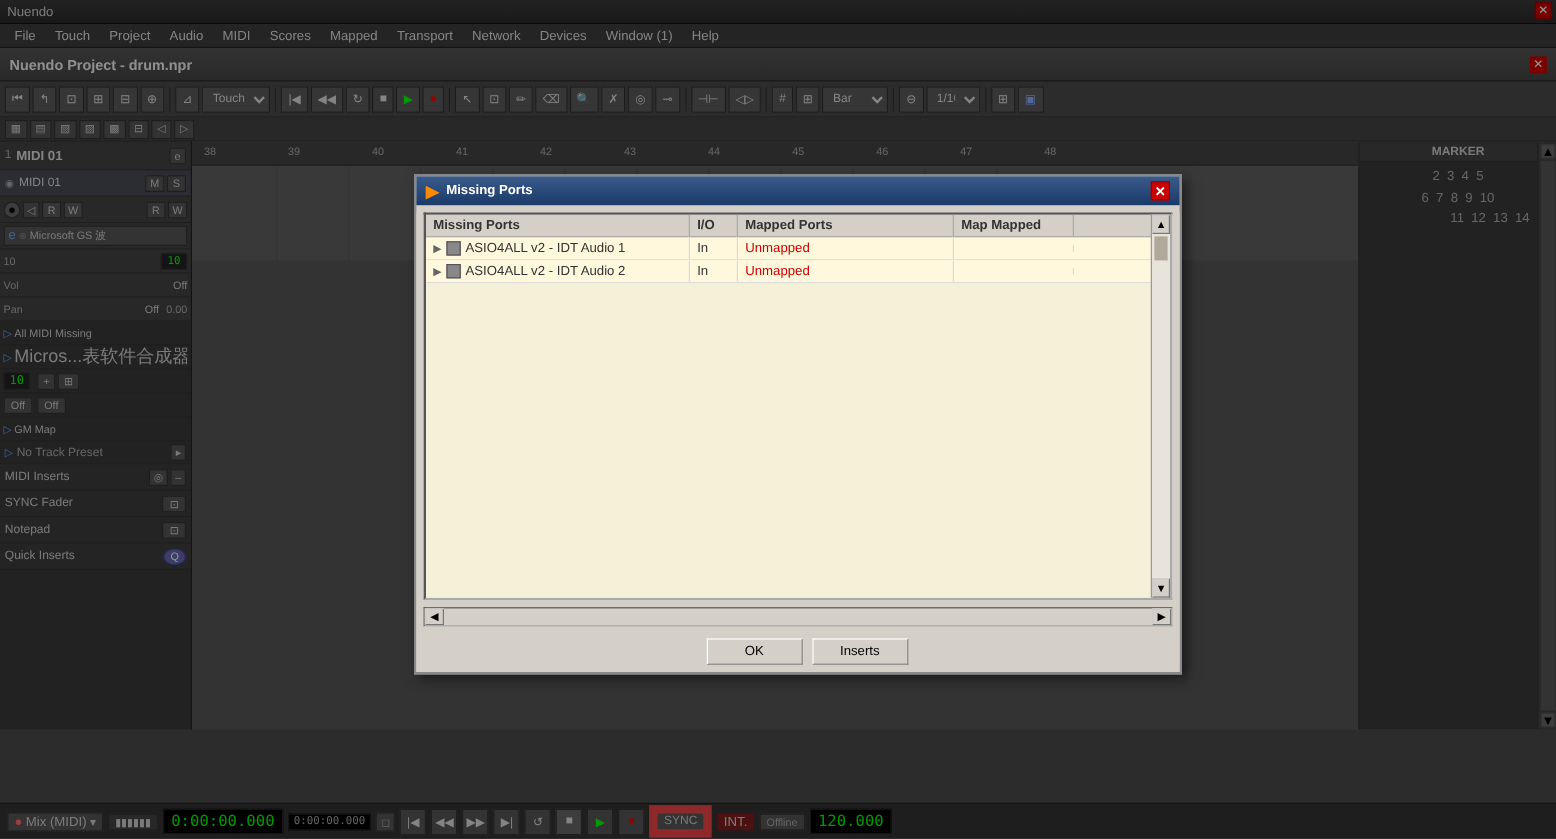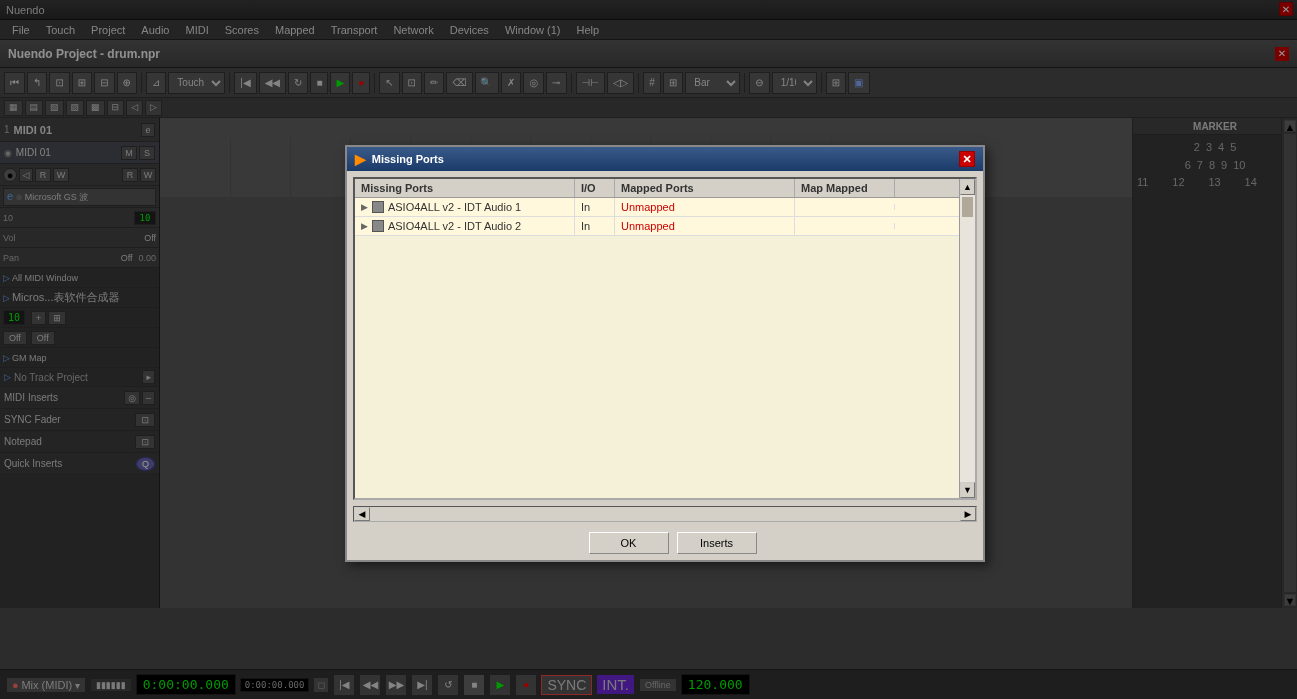--- a/index.html
+++ b/index.html
@@ -405,47 +405,47 @@
 
     <div style="display:flex; align-items:center; background:#444; border-bottom:1px solid #333; height:20px; padding:0 3px; gap:2px;">
       <span style="color:#aaa; font-size:9px;">Pan</span>
       <div style="flex:1;"></div>
       <span style="color:#ccc; font-size:9px;">Off</span>
       <span style="color:#aaa; font-size:9px; margin-left:4px;">0.00</span>
     </div>
 
     <div style="display:flex; align-items:center; background:#3a3a3a; border-bottom:1px solid #333; height:20px; padding:0 3px; gap:2px; cursor:pointer;">
       <span style="color:#6af; font-size:9px;">▷</span>
-      <span style="color:#ccc; font-size:9px;">All MIDI Window</span>
+      <span style="color:#ccc; font-size:9px;">All MIDI Missing</span>
     </div>
 
     <div style="display:flex; align-items:center; background:#3a3a3a; border-bottom:1px solid #333; height:20px; padding:0 3px; gap:2px; cursor:pointer;">
       <span style="color:#6af; font-size:9px;">▷</span>
-      <span style="color:#ccc; font-size:11px; overflow:hidden; white-space:nowrap;">Micros...表软件合成器</span>
+      <span style="color:#ccc; font-size:15px; overflow:hidden; white-space:nowrap;">Micros...表软件合成器</span>
     </div>
 
     <div style="display:flex; align-items:center; background:#3a3a3a; border-bottom:1px solid #333; height:20px; padding:0 3px; gap:2px;">
       <div class="num-display" style="margin-right:4px;">10</div>
       <div style="background:#555; border:1px solid #333; color:#ccc; font-size:9px; padding:1px 4px; cursor:pointer;">+</div>
       <div style="background:#555; border:1px solid #333; color:#ccc; font-size:9px; padding:1px 4px; cursor:pointer;">⊞</div>
     </div>
 
     <div style="display:flex; align-items:center; background:#3a3a3a; border-bottom:1px solid #333; height:20px; padding:0 3px; gap:4px;">
       <div style="background:#555; border:1px solid #333; color:#ccc; font-size:9px; padding:1px 5px; cursor:pointer;">Off</div>
       <div style="background:#555; border:1px solid #333; color:#ccc; font-size:9px; padding:1px 5px; cursor:pointer;">Off</div>
     </div>
 
     <div style="display:flex; align-items:center; background:#3a3a3a; border-bottom:1px solid #333; height:20px; padding:0 3px; gap:2px; cursor:pointer;">
       <span style="color:#6af; font-size:9px;">▷</span>
       <span style="color:#ccc; font-size:9px;">GM Map</span>
     </div>
 
     <div class="preset-bar">
       <span style="color:#6af; font-size:9px; margin-right:3px;">▷</span>
-      <span class="preset-label">No Track Project</span>
+      <span class="preset-label">No Track Preset</span>
       <div style="background:#555; border:1px solid #333; color:#ccc; font-size:9px; padding:1px 3px; cursor:pointer;">▸</div>
     </div>
 
     <div style="display:flex; align-items:center; background:#3d3d3d; border-bottom:1px solid #333; height:22px; padding:0 4px; cursor:pointer;">
       <span style="color:#ccc; font-size:10px;">MIDI Inserts</span>
       <div style="margin-left:auto; background:#555; border:1px solid #333; color:#ccc; font-size:9px; padding:1px 3px;">◎</div>
       <div style="background:#555; border:1px solid #333; color:#ccc; font-size:9px; padding:1px 3px; margin-left:2px;">–</div>
     </div>
 
     <div style="display:flex; align-items:center; background:#3d3d3d; border-bottom:1px solid #333; height:22px; padding:0 4px; cursor:pointer;">
@@ -460,20 +460,35 @@
 
     <div style="display:flex; align-items:center; background:#3d3d3d; border-bottom:1px solid #333; height:22px; padding:0 4px; cursor:pointer;">
       <span style="color:#ccc; font-size:10px;">Quick Inserts</span>
       <div style="margin-left:auto; background:#66a; border:1px solid #44a; color:white; font-size:9px; padding:1px 5px; border-radius:50%;">Q</div>
     </div>
 
   </div>
 
   <div class="track-list" style="flex:1; background:#555; position:relative; overflow:hidden;">
 
+    <div class="ruler" style="position:relative; background:#444; height:20px; border-bottom:1px solid #333;">
+      <div style="position:absolute; left:10px; top:3px; display:flex; gap:60px;">
+        <span style="color:#aaa; font-size:9px;">38</span>
+        <span style="color:#aaa; font-size:9px;">39</span>
+        <span style="color:#aaa; font-size:9px;">40</span>
+        <span style="color:#aaa; font-size:9px;">41</span>
+        <span style="color:#aaa; font-size:9px;">42</span>
+        <span style="color:#aaa; font-size:9px;">43</span>
+        <span style="color:#aaa; font-size:9px;">44</span>
+        <span style="color:#aaa; font-size:9px;">45</span>
+        <span style="color:#aaa; font-size:9px;">46</span>
+        <span style="color:#aaa; font-size:9px;">47</span>
+        <span style="color:#aaa; font-size:9px;">48</span>
+      </div>
+    </div>
 
     <div style="background:#606060; height:80px; border-bottom:1px solid #555; display:flex;">
 
       <div style="position:absolute; top:20px; left:0; right:0; height:80px; overflow:hidden; display:flex;">
         <div style="width:1px; height:100%; background:#555; margin-left:70px;"></div>
         <div style="width:1px; height:100%; background:#555; margin-left:59px;"></div>
         <div style="width:1px; height:100%; background:#555; margin-left:59px;"></div>
         <div style="width:1px; height:100%; background:#555; margin-left:59px;"></div>
         <div style="width:1px; height:100%; background:#555; margin-left:59px;"></div>
         <div style="width:1px; height:100%; background:#555; margin-left:59px;"></div>
@@ -498,21 +513,21 @@
           <span>4</span>
           <span>5</span>
         </div>
         <div style="display:flex; gap:6px; justify-content:center;">
           <span>6</span>
           <span>7</span>
           <span>8</span>
           <span>9</span>
           <span>10</span>
         </div>
-        <div style="display:flex; gap:6px; justify-content:space-between;">
+        <div style="display:flex; gap:6px; justify-content:flex-end;">
           <span>11</span>
           <span>12</span>
           <span>13</span>
           <span>14</span>
           <span>15</span>
         </div>
       </div>
 
       <div style="position:absolute; right:0; top:0; bottom:0; width:16px; background:#444; border-left:1px solid #333; display:flex; flex-direction:column; align-items:center; gap:2px; padding:2px;">
         <div style="background:#666; border:1px solid #555; width:12px; height:12px; cursor:pointer;">▲</div>
@@ -535,22 +550,22 @@
   </div>
   <div style="background:#555; border:1px solid #333; color:#aaa; font-size:9px; padding:1px 3px; cursor:pointer; width:16px; height:16px; display:flex; align-items:center; justify-content:center;">◻</div>
   <div class="transport-btn">|◀</div>
   <div class="transport-btn">◀◀</div>
   <div class="transport-btn">▶▶</div>
   <div class="transport-btn">▶|</div>
   <div class="transport-btn">↺</div>
   <div class="transport-btn" style="background:#666;">■</div>
   <div class="transport-btn" style="background:#555; color:#0f0;">▶</div>
   <div class="transport-btn" style="background:#555; color:#f00;">●</div>
-  <div style="background:#555; border:1px solid #ef4444; color:#ccc; font-size:14px; padding:1px 5px; cursor:pointer;">SYNC</div>
-  <div style="background:#6d28d9; border:1px solid #333; color:#ccc; font-size:15px; padding:1px 5px; cursor:pointer;">INT.</div>
+  <div style="background:#555; border:7px solid #ef4444; color:#ccc; font-size:10px; padding:1px 5px; cursor:pointer;">SYNC</div>
+  <div style="background:#7f1d1d; border:1px solid #333; color:#ccc; font-size:11px; padding:1px 5px; cursor:pointer;">INT.</div>
   <div style="background:#555; border:1px solid #333; color:#aaa; font-size:9px; padding:1px 5px;">Offline</div>
   <div class="bpm-display">120.000</div>
 </div>
 
 <div class="modal-overlay">
   <div class="dialog">
 
     <div class="dialog-title-bar">
       <span class="dialog-title-icon">▶</span>
       <span>Missing Ports</span>

